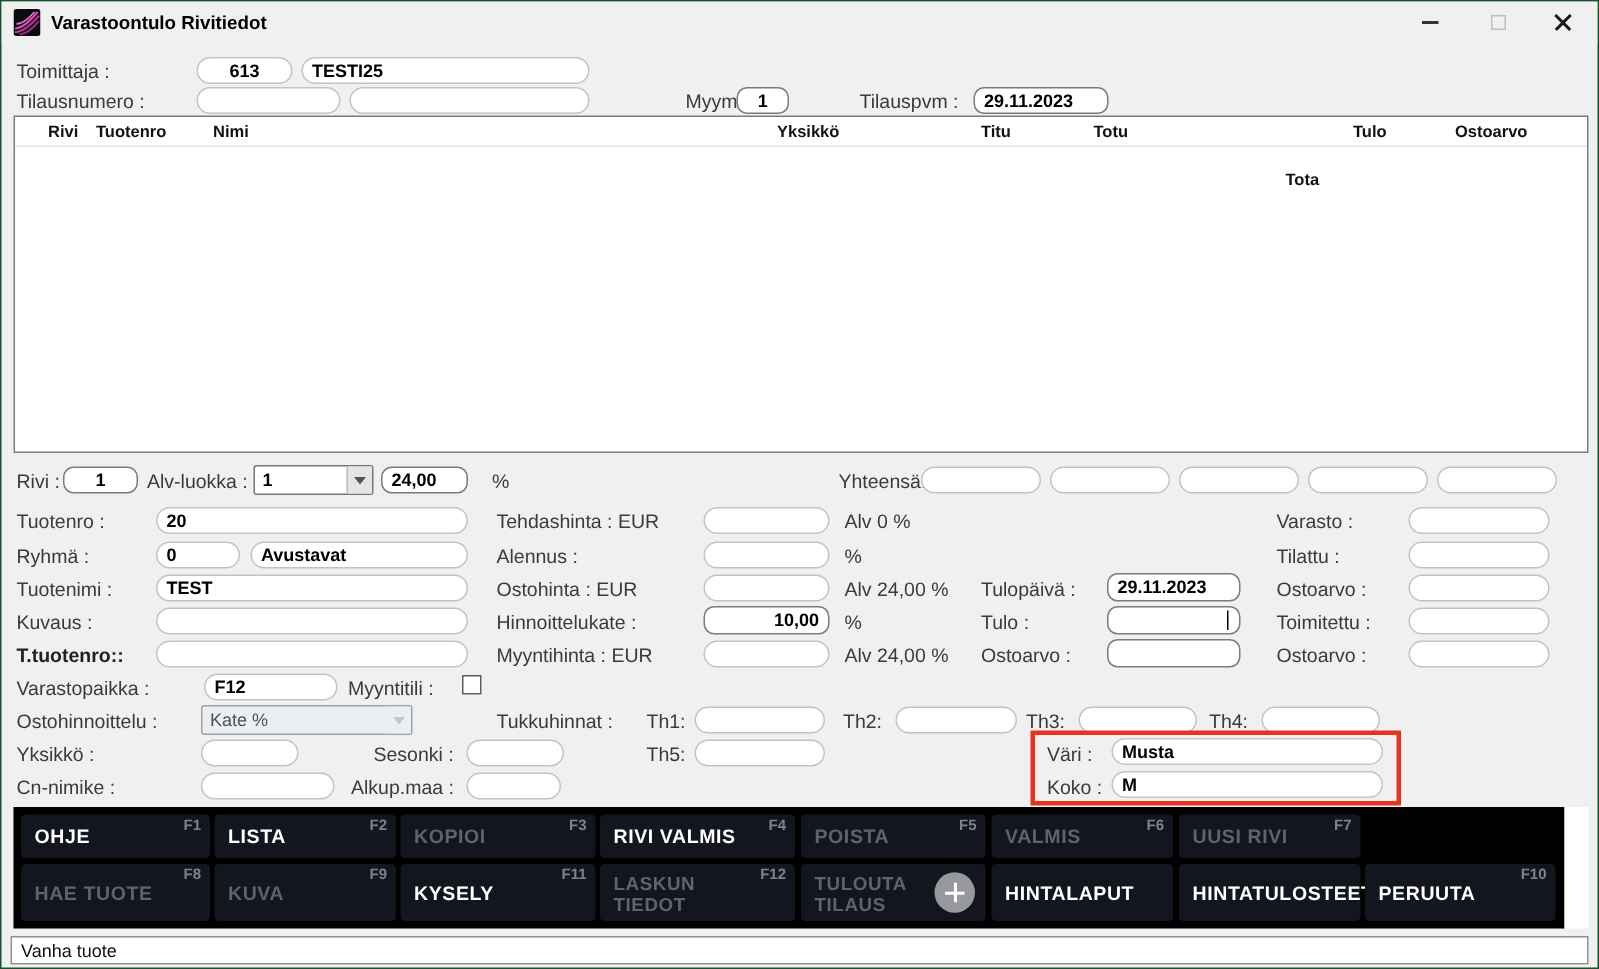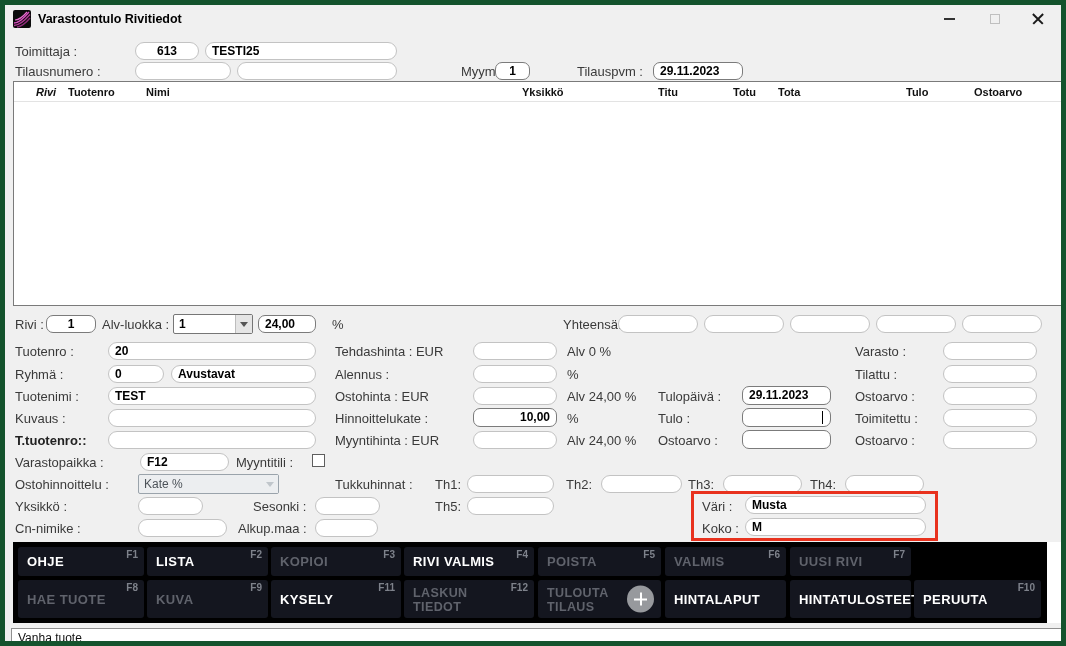--- a/index.html
+++ b/index.html
@@ -1,21 +1,21 @@
 <!DOCTYPE html>
 <html><head>
 <meta charset="utf-8">
 <style>
   * { margin:0; padding:0; box-sizing:border-box; }
   html,body { background:#cfcfcf; }
   body { font-family:"Liberation Sans", sans-serif; }
 
   .window {
     position:relative; width:1066px; height:646px;
-    background:#f0f0f0; border:5px solid #14532d; overflow:hidden;
+    background:#f0f0f0; border:1px solid #14532d; overflow:hidden;
   }
 
   
   .titlebar { position:absolute; left:0; top:0; width:100%; height:28px; background:#f0f0f0; }
   .app-icon { position:absolute; left:8px; top:5px; width:18px; height:18px; }
   .title-text { position:absolute; left:33px; top:7px; font-size:12.5px; font-weight:700; color:#000; white-space:nowrap; }
   .win-ctl { position:absolute; top:0; width:45px; height:28px; display:flex; align-items:center; justify-content:center; }
   .ctl-min-glyph { width:11px; height:1.5px; background:#333; }
   .ctl-max-glyph { width:10px; height:10px; border:1.5px solid #bfbfbf; }
   .ctl-close-glyph { position:relative; width:12px; height:12px; }
@@ -124,27 +124,27 @@
   <div class="lbl" style="left:10px; top:59px;">Tilausnumero :</div>
   <div class="fld" style="left:130px; top:57px; width:96px;"></div>
   <div class="fld" style="left:232px; top:57px; width:160px;"></div>
   <div class="lbl" style="left:428px; top:59px;margin-left:28px;">Myymälä:</div>
   <div class="fld dark center" style="left:490px; top:57px; width:35px;">1</div>
   <div class="lbl" style="left:572px; top:59px;">Tilauspvm :</div>
   <div class="fld dark" style="left:648px; top:57px; width:90px;">29.11.2023</div>
 
   <div class="grid">
     <div class="grid-header">
-      <div class="gh" style="left:22px;font-style:italic;">Rivi</div>
+      <div class="gh" style="left:22px;">Rivi</div>
       <div class="gh" style="left:54px;">Tuotenro</div>
       <div class="gh" style="left:132px;">Nimi</div>
       <div class="gh" style="left:508px;">Yksikkö</div>
       <div class="gh" style="left:644px;">Titu</div>
       <div class="gh" style="left:719px;">Totu</div>
-      <div class="gh" style="left:764px;">Tota</div>
+      <div class="gh" style="left:847px;margin-top:32px;">Tota</div>
       <div class="gh" style="left:892px;">Tulo</div>
       <div class="gh" style="left:960px;">Ostoarvo</div>
     </div>
   </div>
 
   <div class="lbl" style="left:10px; top:312px;">Rivi :</div>
   <div class="fld dark center" style="left:41px; top:310px; width:50px;">1</div>
   <div class="lbl" style="left:97px; top:312px;">Alv-luokka :</div>
   <div class="combo" style="left:168px; top:309px; width:80px;">
     <span>1</span>

